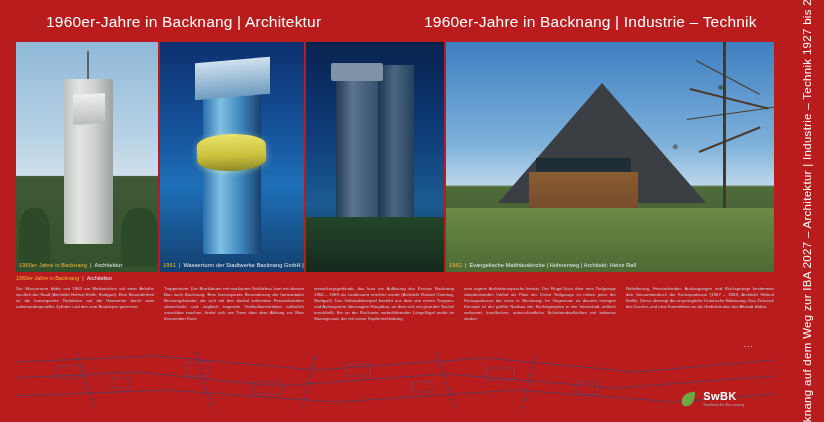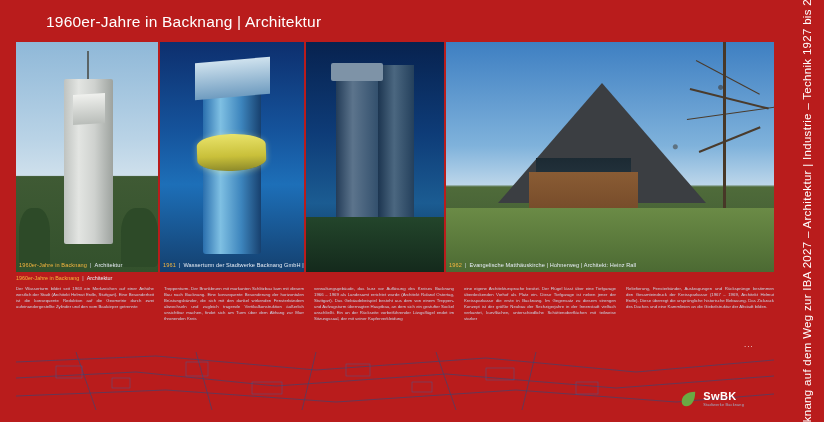--- a/index.html
+++ b/index.html
@@ -354,20 +354,21 @@
 </style>
 </head>
 <body>
 
 <div class="poster">
 
   <div class="content">
 
     <div class="head-row">
       <div class="head left">1960er-Jahre in Backnang | Architektur</div>
+      <div class="head right">1960er-Jahre in Backnang | Industrie – Technik</div>
     </div>
 
     <div class="images">
 
       <div class="imgcell" style="left:0px; width:142px;">
         <div class="photoA">
           <div class="antennaA"></div>
           <div class="towerA">
             <div class="towerA-head"></div>
           </div>

